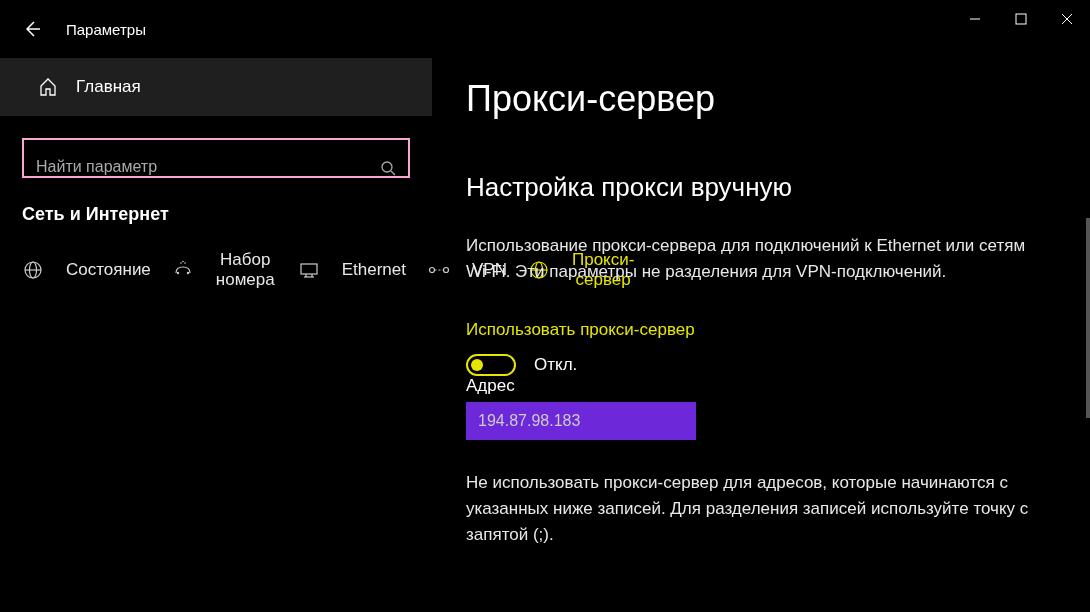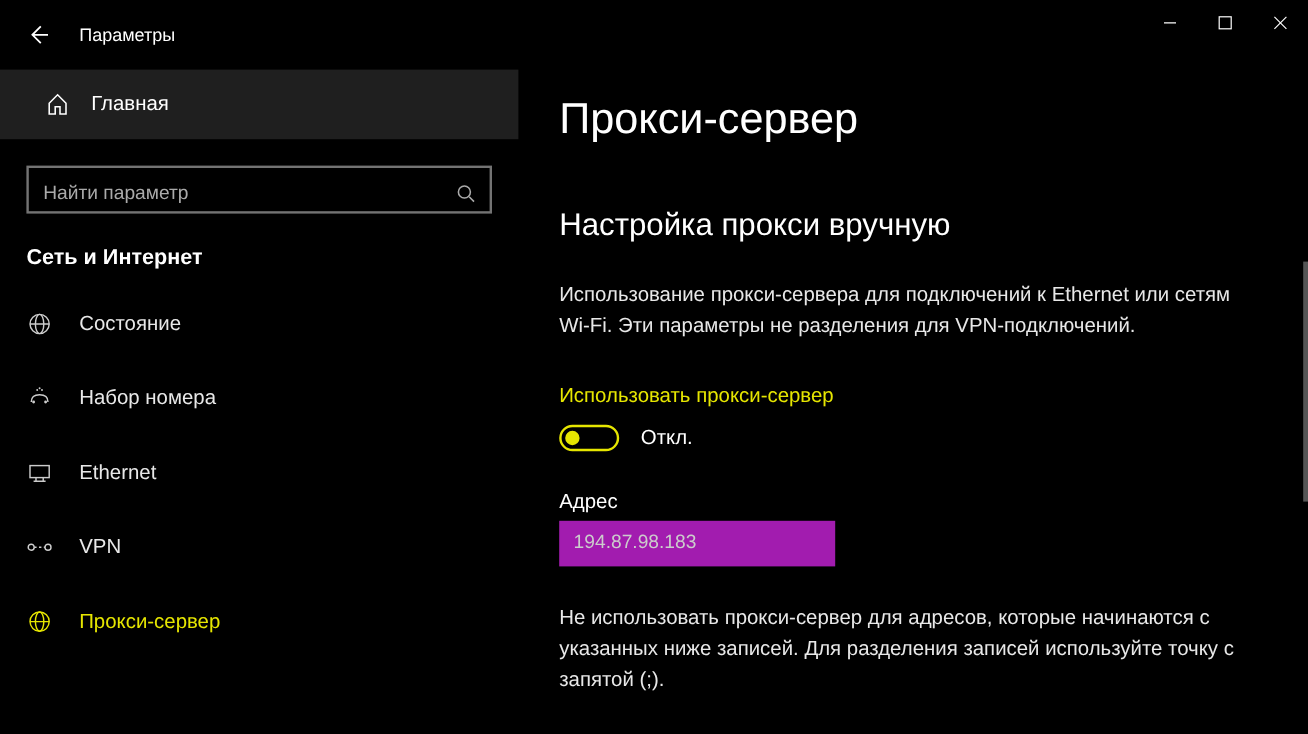--- a/index.html
+++ b/index.html
@@ -29,65 +29,65 @@
 .sidebar { width: 432px; display: flex; flex-direction: column; }
 .home-row {
   height: 58px; display: flex; align-items: center;
   padding-left: 38px; background: #1f1f1f; gap: 18px;
   cursor: pointer;
 }
 .home-row svg { flex-shrink: 0; }
 .home-label { font-size: 17px; }
 .search-wrap { padding: 22px 22px 18px 22px; }
 .search-box {
-  height: 40px; border: 2px solid #737373;
-  display: flex; align-items: flex-start; padding: 13px 12px;
+  height: 40px; border: 2px solid #f9a8d4;
+  display: flex; align-items: flex-end; padding: 0 12px;
   gap: 8px;
 }
 .search-input {
   flex: 1; background: transparent; border: none;
   color: #fff; font-size: 16px; outline: none;
 }
 .search-input::placeholder { color: #aaa; }
 .cat-title { font-size: 18px; font-weight: 600; padding: 8px 22px 14px; }
-.nav { display: flex; flex-direction: column; text-align: center; }
+.nav { display: flex; flex-direction: row; text-align: center; }
 .nav-item {
   height: 62px; display: flex; align-items: center;
   padding-left: 22px; gap: 22px; cursor: pointer;
 }
 .nav-item.active .nav-label { color: #e6e600; }
 .nav-item.active svg { stroke: #e6e600; fill: #e6e600; }
 .nav-icon { width: 22px; display: flex; justify-content: center; }
 .nav-label { font-size: 17px; }
 .nav-item:not(.active) .nav-label { color: #e8e8e8; }
 .content {
   flex: 1; padding: 20px 40px 0 34px;
   display: flex; flex-direction: column;
   position: relative;
 }
 .page-title { font-size: 36px; font-weight: 300; margin-bottom: 52px; }
 .section-title { font-size: 26px; font-weight: 400; margin-bottom: 30px; }
 .desc { font-size: 17px; line-height: 1.55; color: #e8e8e8;
   max-width: 580px; margin-bottom: 34px; }
 .toggle-label { font-size: 17px; color: #e6e600; margin-bottom: 14px; }
-.toggle-row { display: flex; align-items: center; gap: 18px; margin-bottom: 32px; }
+.toggle-row { display: flex; align-items: center; gap: 18px; }
 .toggle {
   width: 50px; height: 22px; border: 2px solid #e6e600;
   border-radius: 12px; position: relative; cursor: pointer;
 }
 .toggle-knob {
   width: 12px; height: 12px; background: #e6e600;
   border-radius: 50%; position: absolute; left: 3px; top: 3px;
 }
 .toggle-state { font-size: 17px; }
 .fields { display: flex; gap: 32px; margin-bottom: 30px; }
 .field { display: flex; flex-direction: column; gap: 6px; }
 .field-label { font-size: 17px; }
 .text-input {
-  height: 38px; background: #a21caf; border: none;
+  height: 38px; background: #6d28d9; border: none;
   color: #ccc; font-size: 16px; padding: 0 12px;
   outline: none;
 }
 .f-addr { width: 230px; }
 .f-port { width: 140px; }
 .desc2 { font-size: 17px; line-height: 1.55; color: #e8e8e8; max-width: 580px; }
 .scroll-ind {
   position: absolute; right: 0; top: 160px; width: 4px;
   height: 200px; background: #555;
 }

